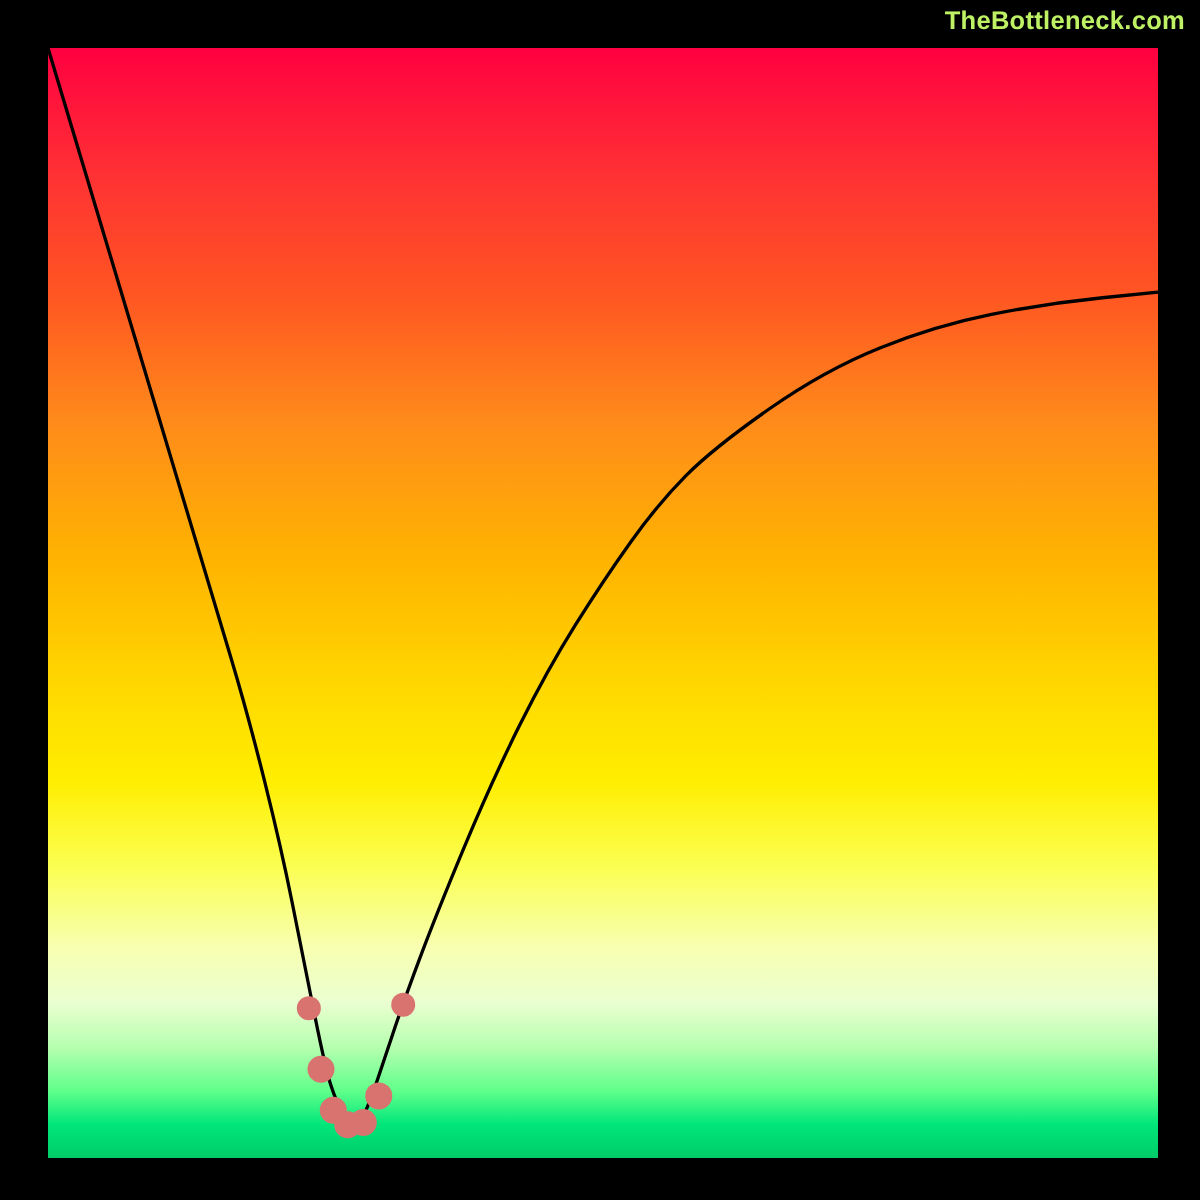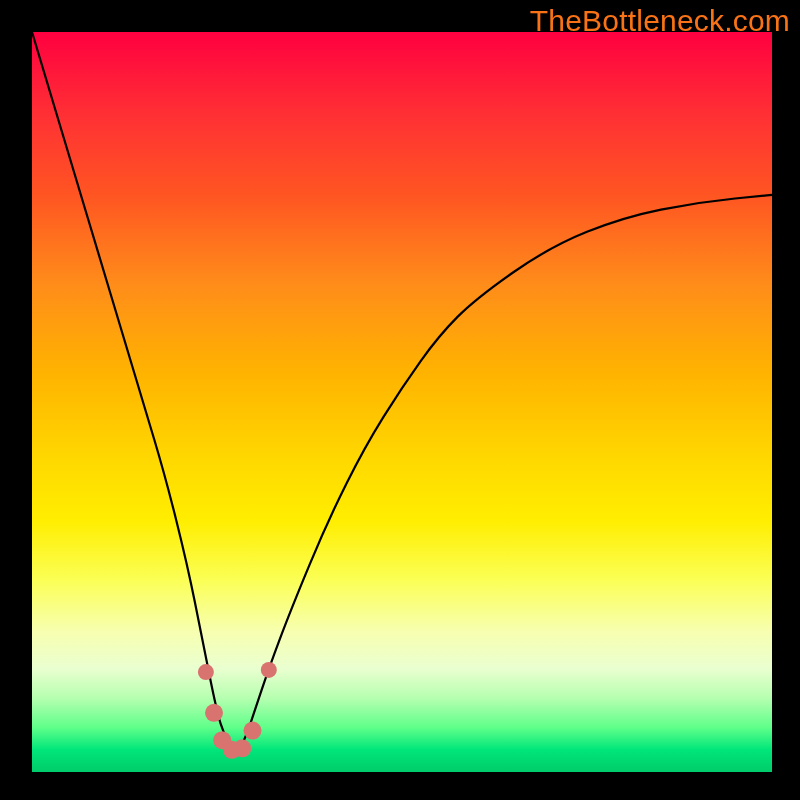--- a/index.html
+++ b/index.html
@@ -39,24 +39,24 @@
       #b6ffb0 90%,
       #5fff8a 94%,
       #00e67a 97%,
       #00cc6a 100%
     );
   }
   .attribution {
     position: absolute;
     top: 4px;
     right: 10px;
-    color: #f97316;
-    font-size: 30px;
+    color: #bef264;
+    font-size: 17px;
     letter-spacing: 0.2px;
-    font-weight: 400;
+    font-weight: 700;
   }
   svg.curve {
     position: absolute;
     left: 0;
     top: 0;
     width: 740px;
     height: 740px;
     overflow: visible;
   }
   .curve path {

